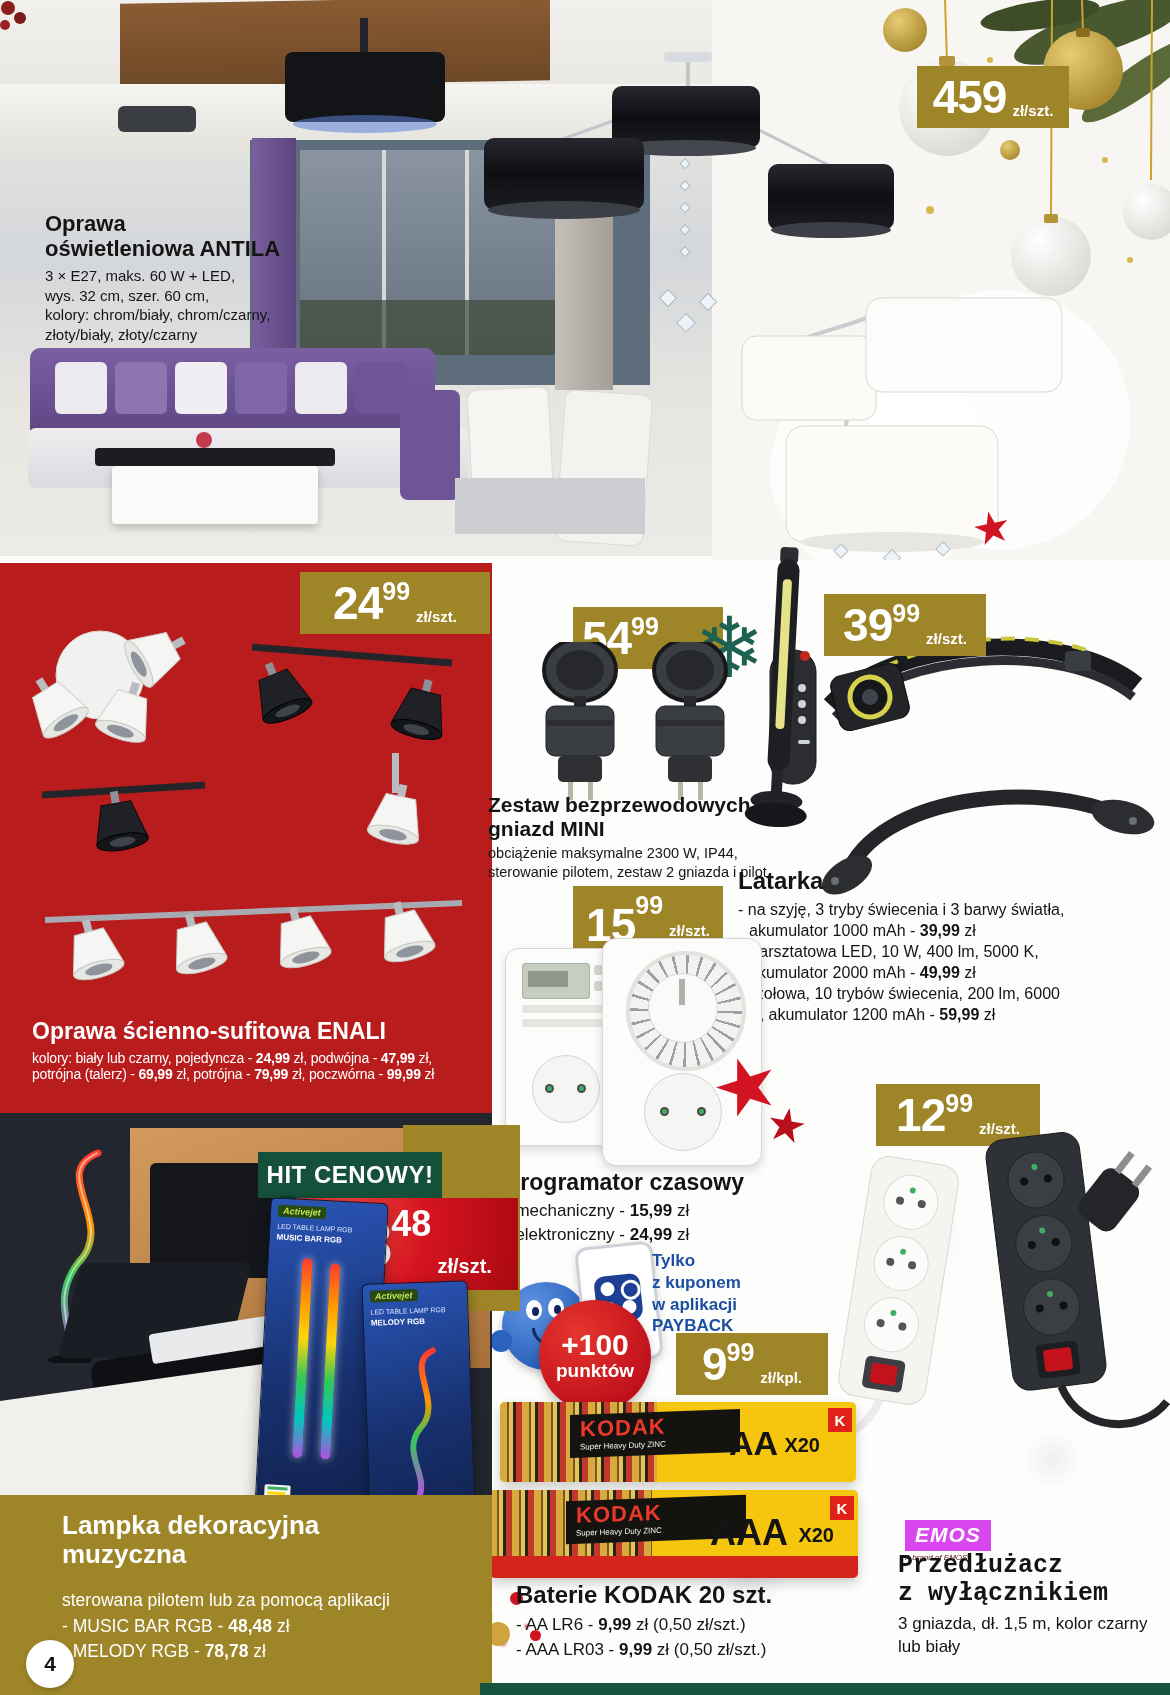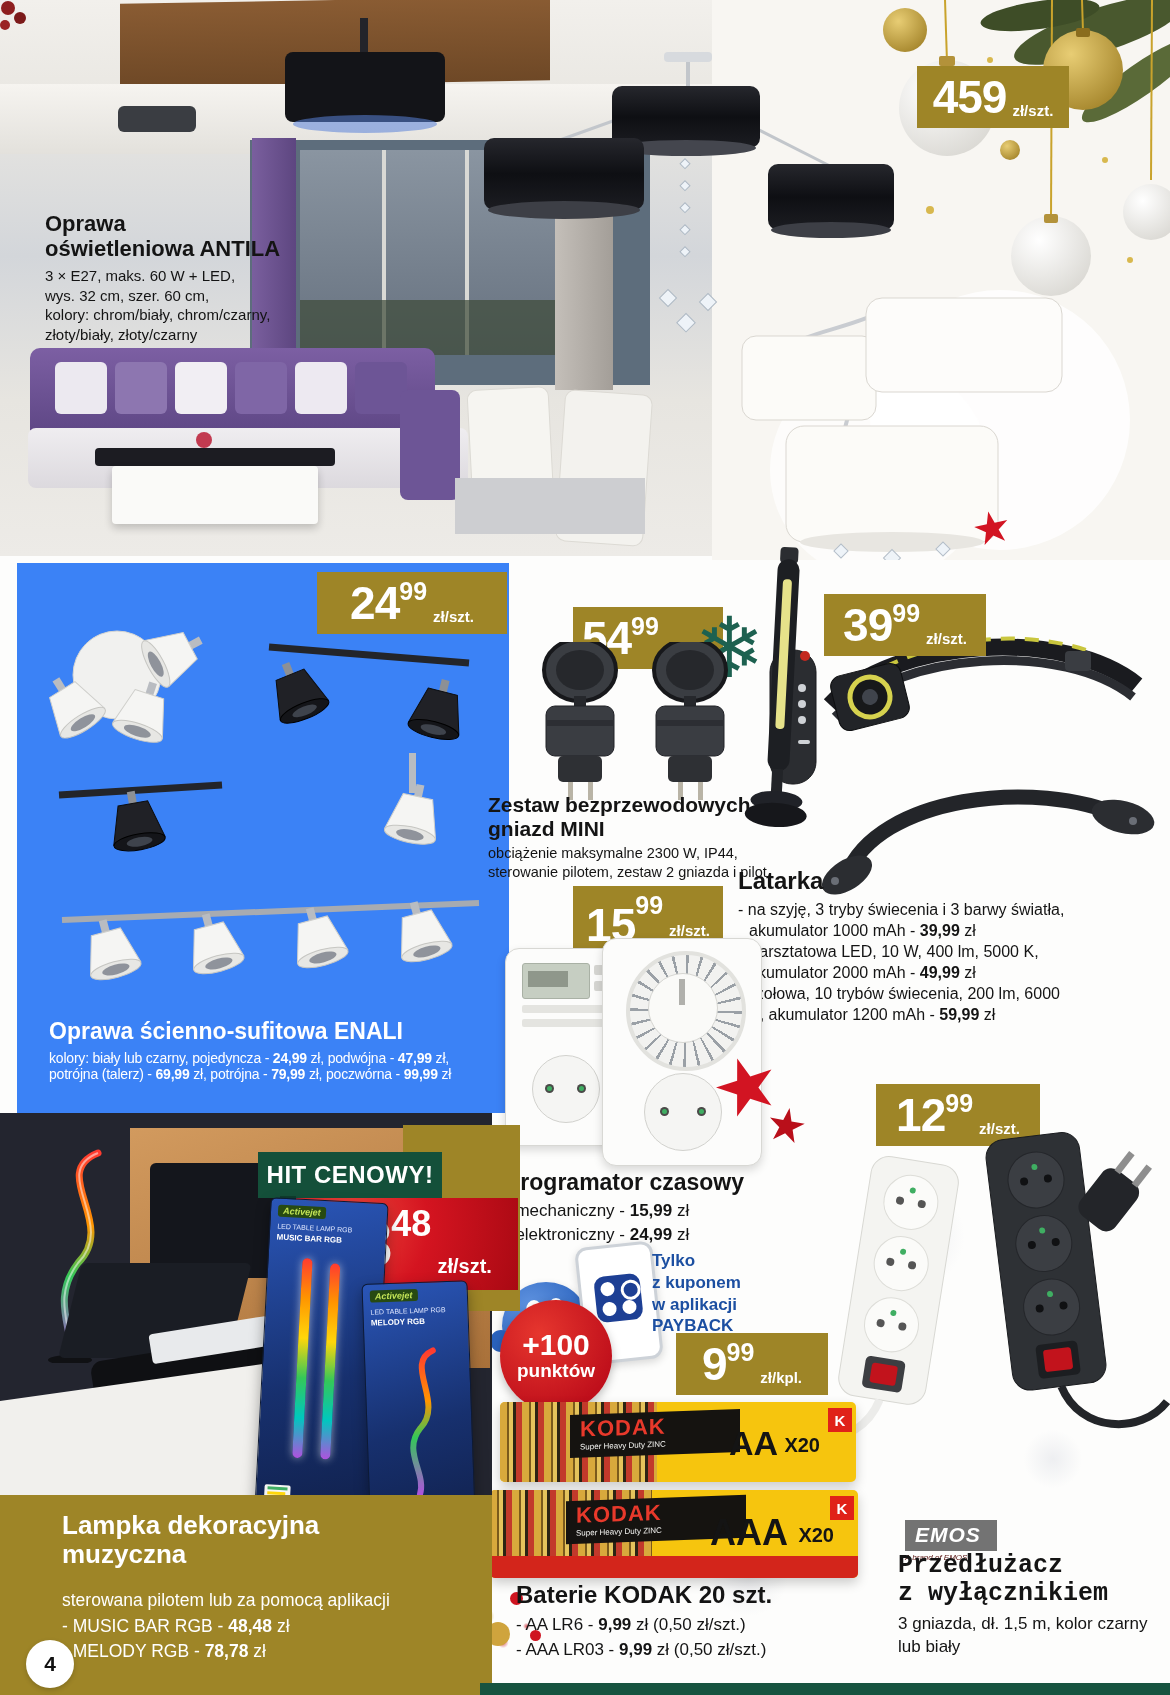--- a/index.html
+++ b/index.html
@@ -14,21 +14,21 @@
   .badge.big{background:radial-gradient(circle at 22% 28%,#ef4a3c 0%,#d41420 45%,#a90913 100%);}
   .badge.big .pm{font-size:64px;}
   .badge.big .pd{font-size:36px;margin-top:8px;}
   .badge.big .pu{font-size:20px;margin-bottom:12px;}
   
   .h1{font-weight:800;line-height:1.12;}
   .small{font-size:15px;line-height:1.3;}
   .rich span.b{font-weight:800;}
   .hang{padding-left:11px;text-indent:-11px;}
   
-  .green-panel{position:absolute;left:17px;top:563px;width:492px;height:550px;background:#3b82f6;}
+  .green-panel{position:absolute;left:0;top:563px;width:492px;height:550px;background:#b91c1c;}
   .gold-panel{position:absolute;left:0;top:1495px;width:492px;height:200px;background:#9e8527;color:#fff;}
   .hit-banner{position:absolute;left:258px;top:1152px;width:184px;height:46px;background:#14503a;color:#fff;
               display:flex;align-items:center;justify-content:center;font-weight:800;font-size:24px;letter-spacing:.5px;}
   
   .photo{position:absolute;left:0;top:0;width:712px;height:556px;overflow:hidden;
          background:linear-gradient(180deg,#f2f0ec 0%,#e9e7e2 18%,#d3d6da 46%,#e7e5e0 72%,#edebe7 100%);}
   
   .desk{position:absolute;left:0;top:1113px;width:492px;height:382px;overflow:hidden;background:#23252f;}
   
   .timer{position:absolute;background:#fcfcfb;border:1px solid #d8d8d4;border-radius:14px;box-shadow:0 4px 10px rgba(0,0,0,.15);}
@@ -39,21 +39,21 @@
   .kodak{position:absolute;background:#f6c50e;border-radius:5px;overflow:hidden;box-shadow:0 5px 12px rgba(0,0,0,.2);}
   .kbatts{position:absolute;left:0;top:0;bottom:0;width:44%;
     background:repeating-linear-gradient(90deg,#d8a93c 0 7px,#7a5a1c 7px 9px,#e5c35c 9px 13px,#2c2413 13px 16px,#c2392b 16px 22px);}
   .kband{position:absolute;background:#151310;transform:skewY(-2deg);color:#fff;padding:4px 10px 6px 10px;}
   .kband .kb{color:#e8392b;font-weight:800;font-size:22px;letter-spacing:1px;line-height:1;}
   .kband .ks{font-size:8px;color:#f5f5f2;margin-top:2px;}
   .ksize{position:absolute;font-weight:800;color:#141414;}
   .klogo{position:absolute;background:#e02218;color:#fff;font-weight:800;display:flex;align-items:center;justify-content:center;}
   
   .pb-text{position:absolute;left:652px;top:1250px;color:#1c4fa1;font-weight:800;font-size:17px;line-height:1.28;}
-  .points{position:absolute;left:500px;top:1300px;width:112px;height:112px;border-radius:50%;
+  .points{position:absolute;left:539px;top:1300px;width:112px;height:112px;border-radius:50%;
           background:radial-gradient(circle at 35% 30%,#e6362e,#bf0f1b 75%);color:#fff;display:flex;flex-direction:column;
           align-items:center;justify-content:center;box-shadow:0 4px 10px rgba(0,0,0,.25);}
   .points .pv{font-size:30px;font-weight:800;line-height:1;}
   .points .pl{font-size:19px;font-weight:700;}
   .phone{position:absolute;left:580px;top:1244px;width:72px;height:112px;background:#fff;border:3px solid #cdd2d8;
          border-radius:12px;transform:rotate(-6deg);box-shadow:0 3px 8px rgba(0,0,0,.15);}
   .appicon{position:absolute;left:13px;top:28px;width:46px;height:46px;border-radius:10px;background:#1d3f94;}
   .appicon b{position:absolute;width:14px;height:14px;border-radius:50%;background:#fff;}
   .mascot{position:absolute;left:502px;top:1282px;width:88px;height:88px;border-radius:50%;
           background:radial-gradient(circle at 32% 28%,#5f93e0,#2a62bd 70%);box-shadow:0 4px 8px rgba(0,0,0,.2);}
@@ -72,22 +72,22 @@
       radial-gradient(circle 55px at 55% 12%,rgba(220,222,228,.5),transparent 65%),
       radial-gradient(circle 80px at 78% 30%,rgba(216,218,224,.45),transparent 65%),
       radial-gradient(circle 45px at 90% 64%,rgba(222,224,230,.5),transparent 65%),
       radial-gradient(circle 60px at 64% 82%,rgba(218,220,226,.45),transparent 65%),
       radial-gradient(circle 8px at 43% 92%,rgba(205,30,40,.7),transparent 70%),
       radial-gradient(circle 11px at 41.6% 88%,rgba(203,164,61,.8),transparent 70%),
       radial-gradient(circle 5px at 45% 89.5%,rgba(205,30,40,.75),transparent 70%),
       radial-gradient(circle 50px at 30% 55%,rgba(224,226,230,.4),transparent 65%);}
   .greenstrip{position:absolute;left:480px;top:1683px;width:690px;height:12px;background:#175440;}
   .emos{position:absolute;left:905px;top:1520px;}
-  .emos .er{background:#737373;color:#fff;font-weight:800;font-style:italic;font-size:21px;
-            padding:3px 16px 4px 10px;display:inline-block;letter-spacing:1px;}
+  .emos .er{background:#d946ef;color:#fff;font-weight:800;font-style:italic;font-size:21px;
+            padding:3px 10px 4px 10px;display:inline-block;letter-spacing:1px;}
   .emos .es{font-size:8px;color:#58120f;font-style:italic;margin-top:2px;}
   .pbox{position:absolute;background:linear-gradient(165deg,#2a56b8 0%,#17306e 55%,#101f48 100%);
         border:1px solid #0d1a36;border-radius:6px;color:#fff;overflow:hidden;box-shadow:0 6px 14px rgba(0,0,0,.35);}
   .pbox .bbrand{position:absolute;left:7px;top:6px;background:#274a12;color:#c3e457;font-size:9px;font-weight:800;
                 font-style:italic;padding:1px 5px;border-radius:3px;}
   .pbox .bt1{position:absolute;left:7px;top:24px;font-size:7px;color:#dfe7ff;}
   .pbox .bt2{position:absolute;left:7px;top:34px;font-size:8px;font-weight:700;color:#fff;}
   .rgbbar{position:absolute;width:10px;border-radius:5px;
           background:linear-gradient(180deg,#ff3b30,#ff9500,#ffd60a,#34c759,#00c7be,#af52de);
           box-shadow:0 0 8px rgba(255,255,255,.55);}

